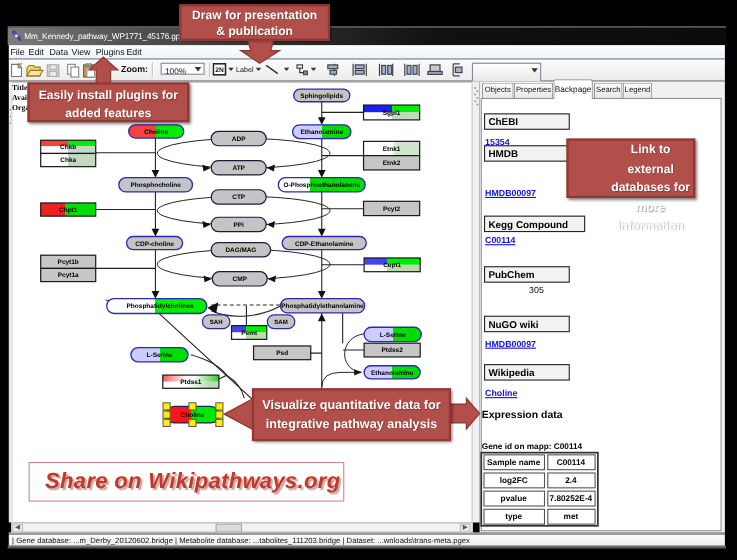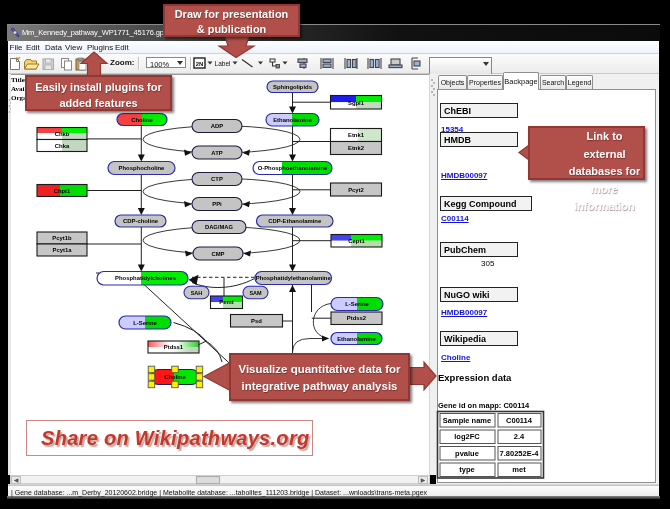--- a/index.html
+++ b/index.html
@@ -438,21 +438,21 @@
   <div class="abs" style="left:41px;top:427px;z-index:13;font-family:'Liberation Sans',sans-serif;font-style:italic;font-weight:bold;font-size:20px;letter-spacing:0.3px;color:#c2392c;text-shadow:1.8px 1.8px 1.2px rgba(130,50,40,.45);">Share on Wikipathways.org</div>
 
   <div class="callout" style="left:163px;top:4px;width:137px;height:33px;font-size:11px;line-height:15px;padding-top:1px;">Draw for presentation<br>&amp; publication</div>
   <svg class="cosvg" style="left:210px;top:35px" width="50" height="25" viewBox="0 0 50 25">
     <polygon points="15,1 39,1 36,11 44,11 26,22.5 9,11 18,11" fill="#b1504b" stroke="#943634" stroke-width="1.2"></polygon>
   </svg>
   <div class="callout" style="left:25px;top:75px;width:147px;height:36px;font-size:11px;line-height:16px;padding-top:2px;">Easily install plugins for<br>added features</div>
   <svg class="cosvg" style="left:75px;top:50px" width="40" height="28" viewBox="0 0 40 28">
     <polygon points="19,2 32,13.5 25.5,13.5 25.5,27 12.5,27 12.5,13.5 6,13.5" fill="#b1504b" stroke="#943634" stroke-width="1.2"></polygon>
   </svg>
-  <div class="callout" style="left:528px;top:126px;width:117px;height:54px;font-size:11px;line-height:17.5px;padding-top:0px;padding-left:36px;">Link to external<br>databases for<br>more information</div>
+  <div class="callout" style="left:515px;top:126px;width:117px;height:54px;font-size:11px;line-height:17.5px;padding-top:0px;padding-left:36px;">Link to external<br>databases for<br>more information</div>
   <svg class="cosvg" style="left:515px;top:133px" width="32" height="40" viewBox="0 0 32 40">
     <polygon points="4,19.5 29,1 29,38" fill="#b1504b" stroke="#943634" stroke-width="1.2"></polygon>
   </svg>
   <div class="callout" style="left:229px;top:353px;width:181px;height:48px;font-size:11.5px;line-height:17px;padding-top:6px;">Visualize quantitative data  for<br>integrative pathway analysis</div>
   <svg class="cosvg" style="left:200px;top:358px" width="33" height="38" viewBox="0 0 33 38">
     <polygon points="4,18.5 31,4 31,33" fill="#b1504b" stroke="#943634" stroke-width="1.2"></polygon>
   </svg>
   <svg class="cosvg" style="left:406px;top:358px" width="33" height="36" viewBox="0 0 33 36">
     <polygon points="1,9.5 18,9.5 18,4 30,18 18,32 18,26.5 1,26.5" fill="#b1504b" stroke="#943634" stroke-width="1.2"></polygon>
   </svg>

